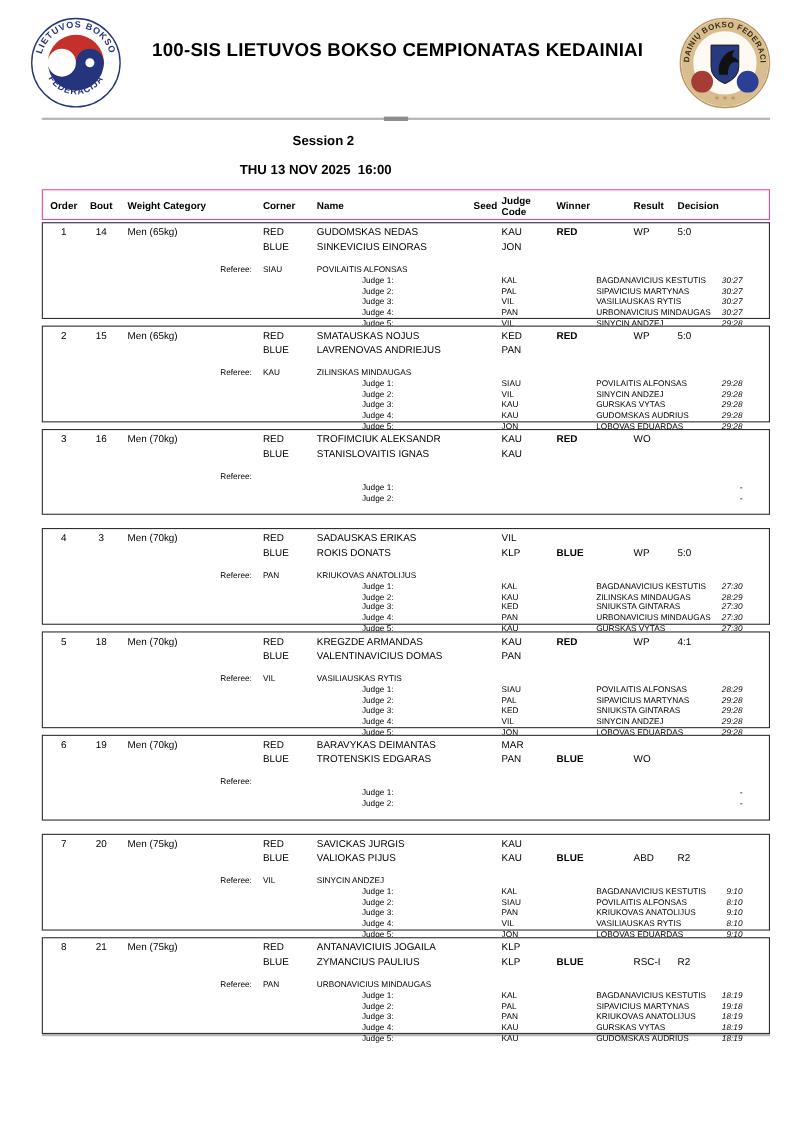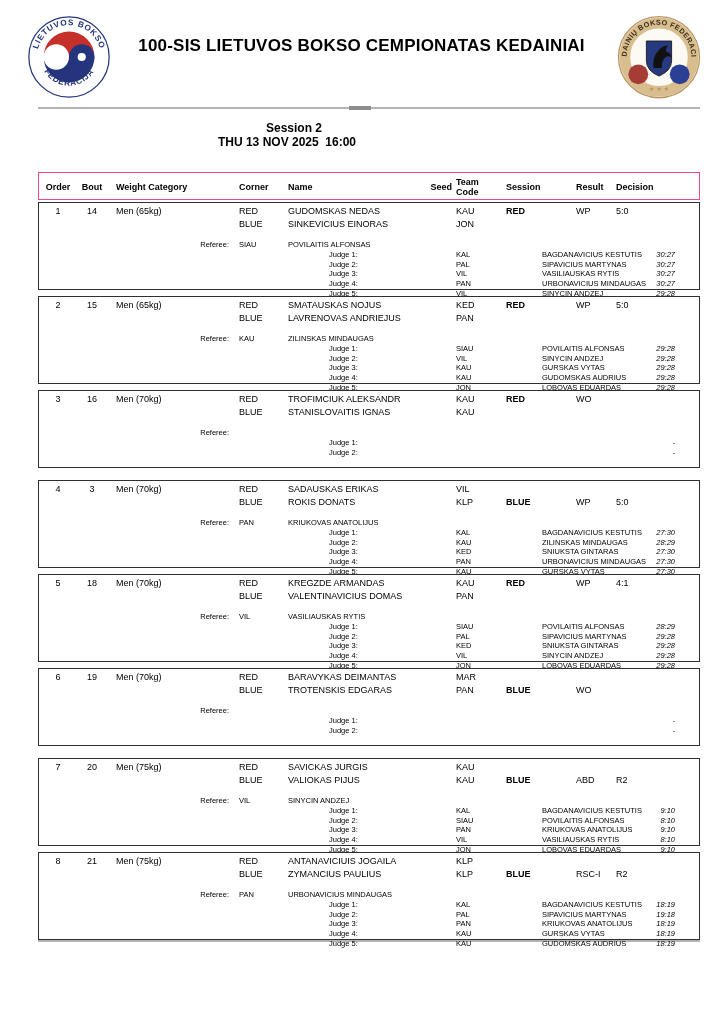--- a/index.html
+++ b/index.html
@@ -14,21 +14,21 @@
   .logo-left { top:14px; left:28px; width:82px; height:86px; }
   .logo-right { top:12px; left:614px; width:90px; height:94px; }
   .title { position:absolute; top:36px; left:110px; width:503px; text-align:center;
            font-size:17px; font-weight:bold; letter-spacing:0.2px; }
   .subtitle { position:absolute; top:71px; left:110px; width:503px; text-align:center;
               font-size:13px; font-weight:bold; }
   .divider { position:absolute; top:107px; left:38px; width:662px; height:2px; background:#b4b4b4; }
   .divider-tick { position:absolute; top:106px; left:349px; width:22px; height:4px; background:#8d8d8d; }
   .session { position:absolute; top:121px; left:0; width:588px; text-align:center;
              font-size:12px; font-weight:bold; }
-  .datetime { position:absolute; top:135px; left:0; width:574px; text-align:center;
+  .datetime { position:absolute; top:147px; left:0; width:574px; text-align:center;
               font-size:12px; font-weight:bold; white-space:pre; }
 
   .sheet { position:absolute; top:172px; left:38px; width:662px; }
 
   .thead { position:relative; height:28px; border:1px solid #ec4899; font-weight:bold; font-size:9px; }
   .thead .hc { position:absolute; top:0; height:28px; display:flex; align-items:center; }
   .hc.h-order    { left:0;   width:38px; justify-content:center; }
   .hc.h-bout     { left:38px; width:30px; justify-content:center; }
   .hc.h-weight   { left:77px; }
   .hc.h-corner   { left:200px; }
@@ -121,23 +121,23 @@
 </div>
 
 <div class="sheet">
   <div class="thead">
     <span class="hc h-order">Order</span>
     <span class="hc h-bout">Bout</span>
     <span class="hc h-weight">Weight Category</span>
     <span class="hc h-corner">Corner</span>
     <span class="hc h-name">Name</span>
     <span class="hc h-seed">Seed</span>
-    <span class="hc h-team">Team
+    <span class="hc h-team">Judge
 Code</span>
-    <span class="hc h-winner">Session</span>
+    <span class="hc h-winner">Winner</span>
     <span class="hc h-result">Result</span>
     <span class="hc h-decision">Decision</span>
   </div>
 
   <div id="bouts">
   <section class="bout">
     <div class="mrow r1">
       <span class="c c-order">1</span>
       <span class="c c-bout">14</span>
       <span class="c c-weight">Men (65kg)</span>

